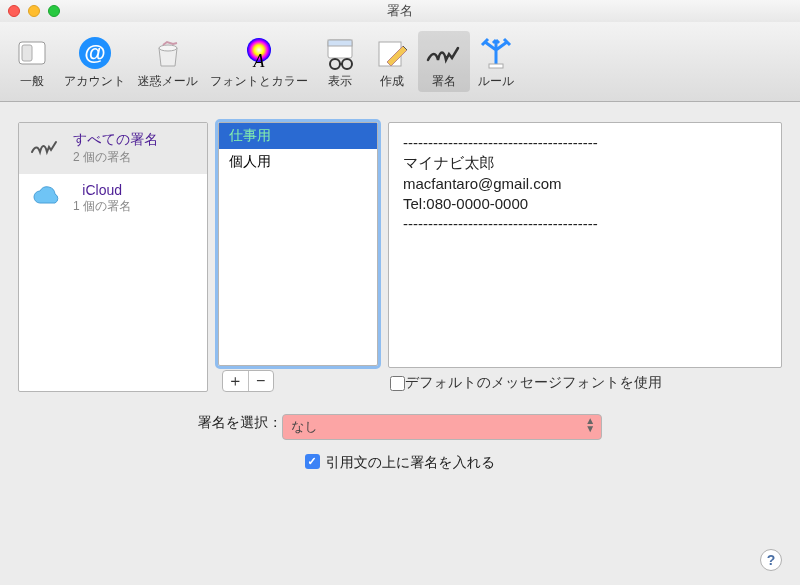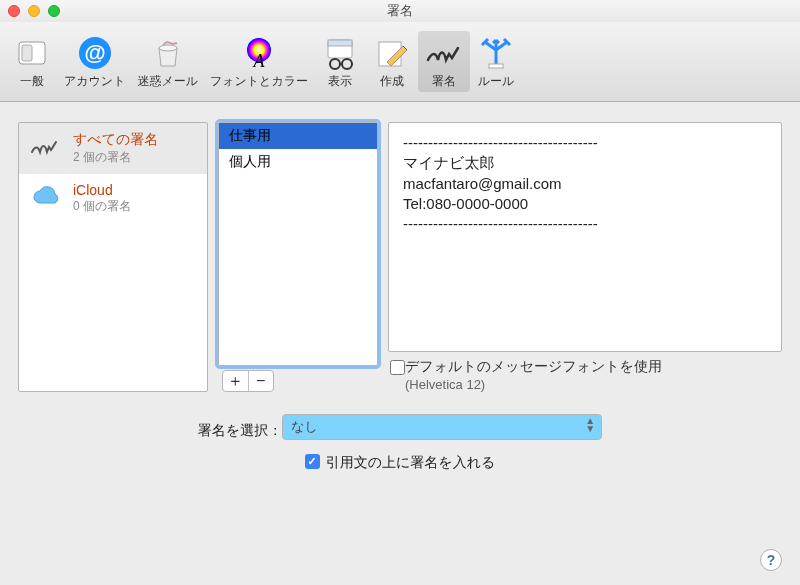--- a/index.html
+++ b/index.html
@@ -56,32 +56,32 @@
     background: #fff;
     border: 1px solid #b5b5b5;
     border-radius: 2px;
   }
   .accounts { width: 190px; }
   .accounts .acct {
     display:flex; gap:8px; padding:8px 10px; align-items:flex-start;
   }
   .accounts .acct.selected { background:#e9e9e9; }
   .acct-icon { width:36px; height:30px; flex-shrink:0; display:flex; align-items:center; justify-content:center;}
-  .acct-title { font-size:14px; color:#c2410c; font-weight:400; }
+  .acct-title { font-size:14px; color:#4c1d95; font-weight:400;text-align:center; }
   .acct-sub { font-size:12px; color:#888; }
 
   .siglist-wrap { width:160px; display:flex; flex-direction:column; gap:4px; }
   .siglist {
     flex:1; background:#fff;
     border:1px solid #b5b5b5;
     outline: 3px solid #8fbdf0;
     border-radius:2px;
   }
   .sigrow { padding:4px 10px; font-size:14px; }
-  .sigrow.selected { background:#2a6ad2; color:#000000; }
+  .sigrow.selected { background:#2a6ad2; color:#86efac; }
   .addremove {
     display:flex; border:1px solid #b5b5b5; border-radius:4px;
     width:52px; height:22px; background:#fff; align-self:flex-start; margin-left:4px;
   }
   .addremove button {
     flex:1; border:none; background:none; font-size:16px; line-height:18px; color:#333;
     display:flex; align-items:center; justify-content:center;
   }
   .addremove button:first-child { border-right:1px solid #c0c0c0;}
 
@@ -92,24 +92,24 @@
     white-space:pre-line;
   }
   .default-font-row { display:flex; align-items:flex-start; gap:0; font-size:14px; color:#333; padding-left:2px;}
   .default-font-row .sub { color:#666; display:block; font-size:13px; margin-top:1px;}
   input[type=checkbox]{ width:15px; height:15px; margin-top:2px;}
 
   .bottom {
     margin-top: 22px;
     display:flex; flex-direction:column; gap:14px; align-items:center;
   }
-  .select-row { display:flex; align-items:flex-end; }
+  .select-row { display:flex; align-items:flex-start; }
   .select-label { font-size:14px; color:#222; }
   .select {
-    width: 320px; height:22px; background:#7dd3fc;
+    width: 320px; height:22px; background:#fca5a5;
     border:1px solid #b5b5b5; border-radius:4px;
     display:flex; align-items:center; padding:12px 8px;
     font-size:13px; color:#444; position:relative;
   }
   .select .chev {
     position:absolute; right:6px; top:2px; font-size:10px; color:#666; line-height:8px;
   }
   .quote-row { display:flex; align-items:flex-start; gap:6px; font-size:14px; color:#222;}
   .cb-checked {
     width:15px; height:15px; background:#3b82f6; border-radius:3px;
@@ -240,21 +240,21 @@
         </div>
       </div>
       <div class="acct">
         <div class="acct-icon">
           <svg width="34" height="24">
               <path d="M10 18a6 6 0 010-12 8 8 0 0115 3 5 5 0 010 9z" fill="#6fc4f5" stroke="#4aa0d8"></path>
             </svg>
         </div>
         <div>
           <div class="acct-title">iCloud</div>
-          <div class="acct-sub">0 個の署名</div>
+          <div class="acct-sub">1 個の署名</div>
         </div>
       </div>
     </div>
 
     <div class="siglist-wrap">
       <div class="siglist">
         <div class="sigrow selected">仕事用</div>
         <div class="sigrow">個人用</div>
       </div>
       <div class="addremove">
@@ -266,21 +266,20 @@
     <div class="preview-wrap">
       <div class="preview"><span>---------------------------------------</span>
 <span>マイナビ太郎</span>
 <span>macfantaro@gmail.com</span>
 <span>Tel:080-0000-0000</span>
 <span>---------------------------------------</span></div>
       <div class="default-font-row">
         <input type="checkbox" style="">
         <div>
           <span>デフォルトのメッセージフォントを使用</span>
-          <span class="sub">(Helvetica 12)</span>
         </div>
       </div>
     </div>
   </div>
 
   <div class="bottom">
     <div class="select-row">
       <div class="select-label">署名を選択：</div>
       <div class="select">
         <span>なし</span>

